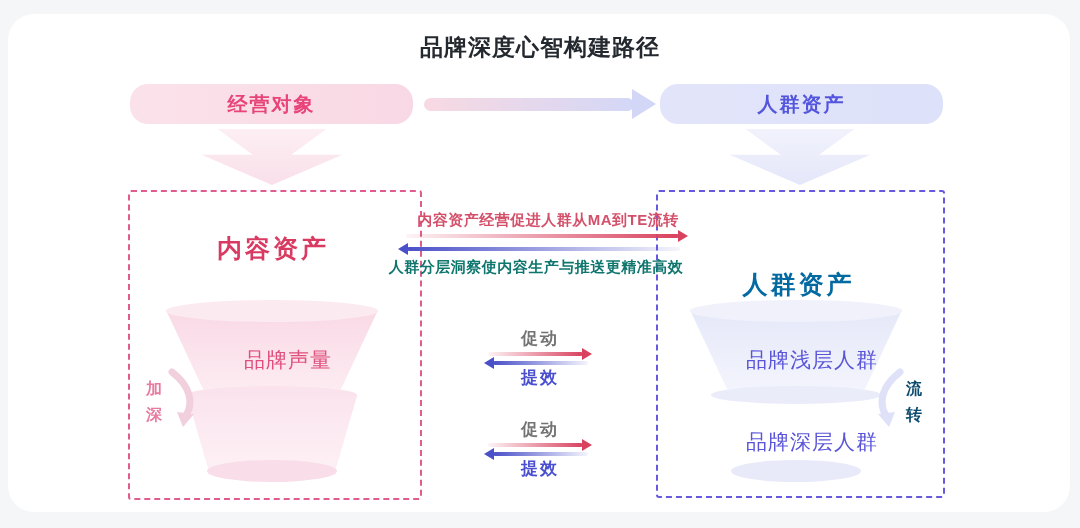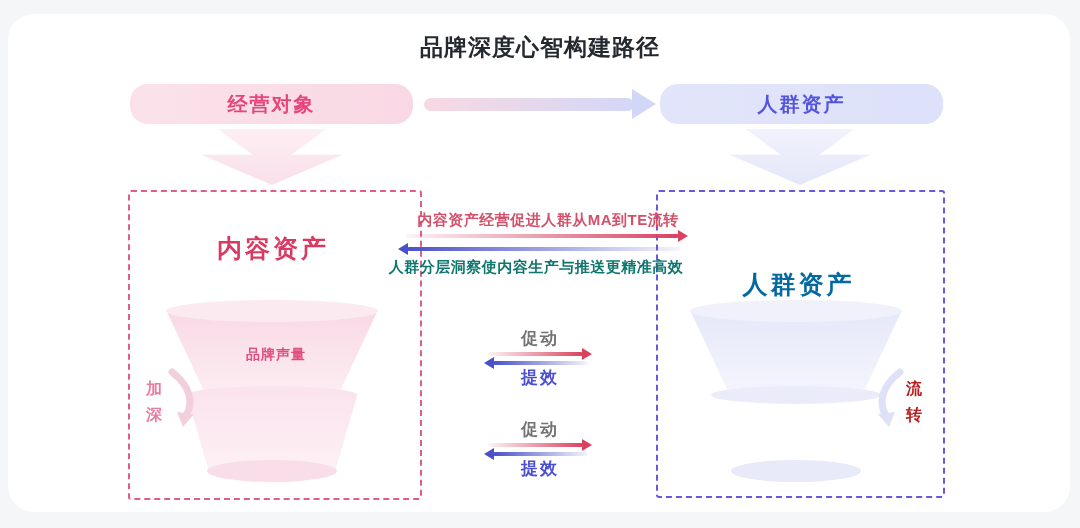--- a/index.html
+++ b/index.html
@@ -92,31 +92,31 @@
   #funnel-left .tier1{background:linear-gradient(#f9d9e5,#fdedf3);}
   #funnel-left .rim1{background:#fceaf1;}
   #funnel-left .rim-mid{background:#fbe3ed;}
   #funnel-left .tier2{background:linear-gradient(#fbe4ee,#fdf1f5);}
   #funnel-left .rim-bot{background:#f9dde9;}
   #funnel-right .tier1{background:linear-gradient(#e5e8f8,#f4f5fd);}
   #funnel-right .rim1{background:#f0f1fb;}
   #funnel-right .rim-mid{background:#eaecfa;}
   #funnel-right .tier2{background:linear-gradient(#edeffb,#f7f8fd;);}
   #funnel-right .rim-bot{background:#e8eaf9;}
-  .funnel-label{position:absolute;left:4px;width:100%;text-align:center;
-    font-size:14px;font-weight:700;letter-spacing:1px;}
+  .funnel-label{position:absolute;left:16px;width:100%;text-align:center;
+    font-size:21px;font-weight:400;letter-spacing:1px;}
   .funnel-label.l1{top:46px;}
   .funnel-label.l2{top:128px;}
   #funnel-left .funnel-label{color:#e0507e;}
   #funnel-right .funnel-label{color:#5a55d8;}
   
   .side-label{width:20px;font-size:16px;font-weight:700;line-height:1.65;
     word-break:break-all;text-align:center;}
   #deepen-label{left:144px;top:376px;color:#e87ba0;}
-  #flow-label{left:904px;top:376px;color:#b91c1c;}
+  #flow-label{left:904px;top:376px;color:#0c4a6e;}
   .curve-svg{width:42px;height:62px;}
   #deepen-arrow{left:162px;top:368px;}
   #flow-arrow{left:868px;top:368px;}
 </style>
 </head>
 <body>
 
 <div class="abs" id="card"></div>
 
 <div class="abs" id="page-title">品牌深度心智构建路径</div>
@@ -160,20 +160,22 @@
   <div class="rim-bot"></div>
   <div class="funnel-label l1">品牌声量</div>
 </div>
 
 <div class="abs funnel" id="funnel-right">
   <div class="tier1"></div>
   <div class="rim1"></div>
   <div class="rim-mid"></div>
   <div class="tier2"></div>
   <div class="rim-bot"></div>
+  <div class="funnel-label l1">品牌浅层人群</div>
+  <div class="funnel-label l2">品牌深层人群</div>
 </div>
 
 <div class="abs side-label" id="deepen-label">加深</div>
 <svg class="abs curve-svg" id="deepen-arrow" viewBox="0 0 42 62">
   <path d="M10 4 C 28 18, 32 34, 24 48" stroke="#f2cfdd" stroke-width="7" fill="none" stroke-linecap="round"></path>
   <polygon points="15,44 32,46 21,59" fill="#f2cfdd"></polygon>
 </svg>
 
 <div class="abs side-label" id="flow-label">流转</div>
 <svg class="abs curve-svg" id="flow-arrow" viewBox="0 0 42 62">

